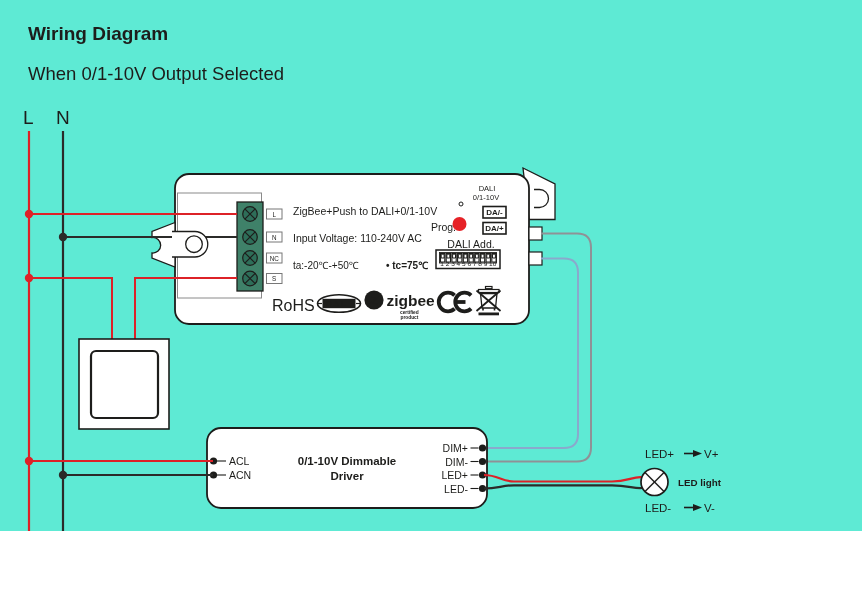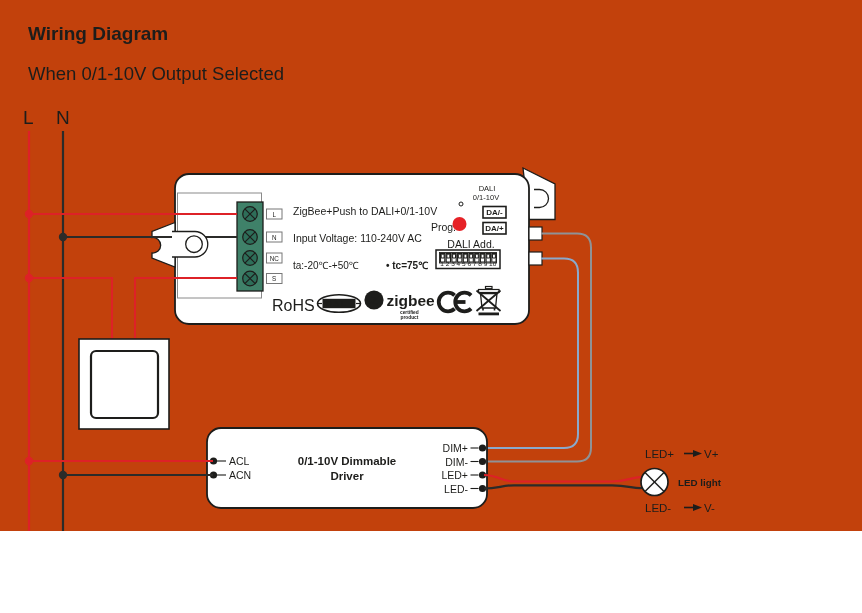--- a/index.html
+++ b/index.html
@@ -1,16 +1,16 @@
 <!DOCTYPE html>
 <html><head>
 <meta charset="utf-8">
 <style>
   html,body{margin:0;padding:0;background:#ffffff;}
-  .stage{position:relative;width:862px;height:531px;background:#c2410c;overflow:hidden;
+  .stage{position:relative;width:862px;height:531px;background:#5eead4;overflow:hidden;
          font-family:"Liberation Sans", sans-serif;}
   svg{display:block;}
   text{fill:#1d1d1b;font-family:"Liberation Sans", sans-serif;}
   .b{font-weight:bold;}
   .it{font-style:italic;}
 </style>
 </head>
 <body>
 
 <div class="stage">

